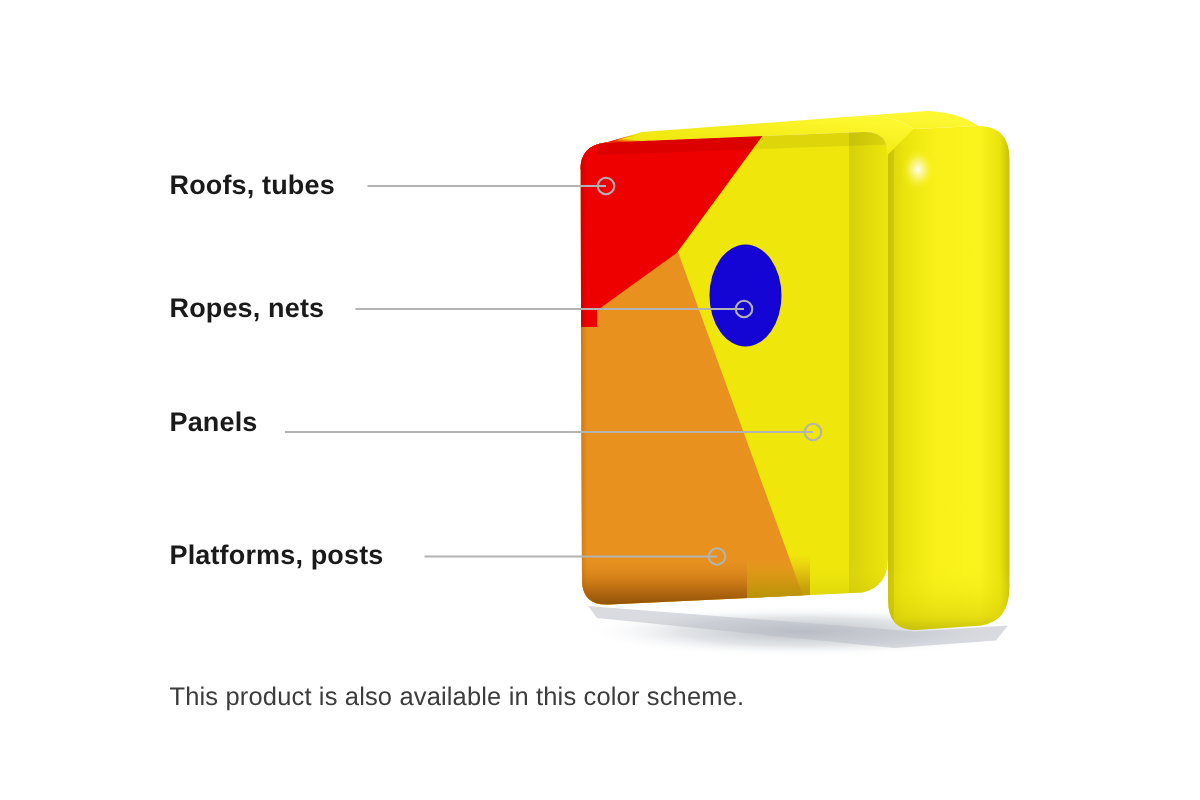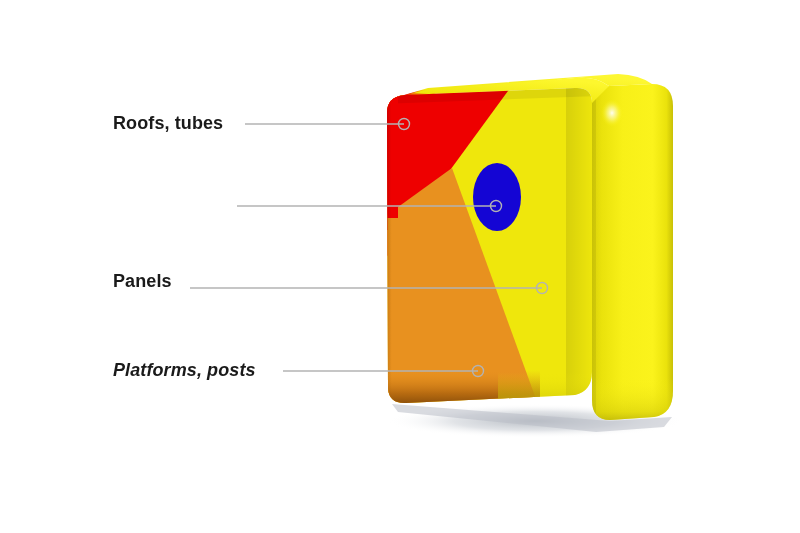--- a/index.html
+++ b/index.html
@@ -219,19 +219,21 @@
       </g>
       <g>
         <line x1="283" y1="371" x2="478" y2="371"></line>
         <circle cx="478" cy="371" r="5.5"></circle>
       </g>
     </g>
   </svg>
 
   <div class="callout-label" style="left:113px; top:114px;">Roofs, tubes</div>
 
+  <div class="callout-label" style="left:113px; top:196px;">Ropes, nets</div>
 
   <div class="callout-label" style="left:113px; top:272px;">Panels</div>
 
-  <div class="callout-label" style="left:113px; top:361px;font-style:italic;">Platforms, posts</div>
-
+  <div class="callout-label" style="left:113px; top:361px;">Platforms, posts</div>
+
+  <div class="caption">This product is also available in this color scheme.</div>
 
 </div>
 
 </body></html>

